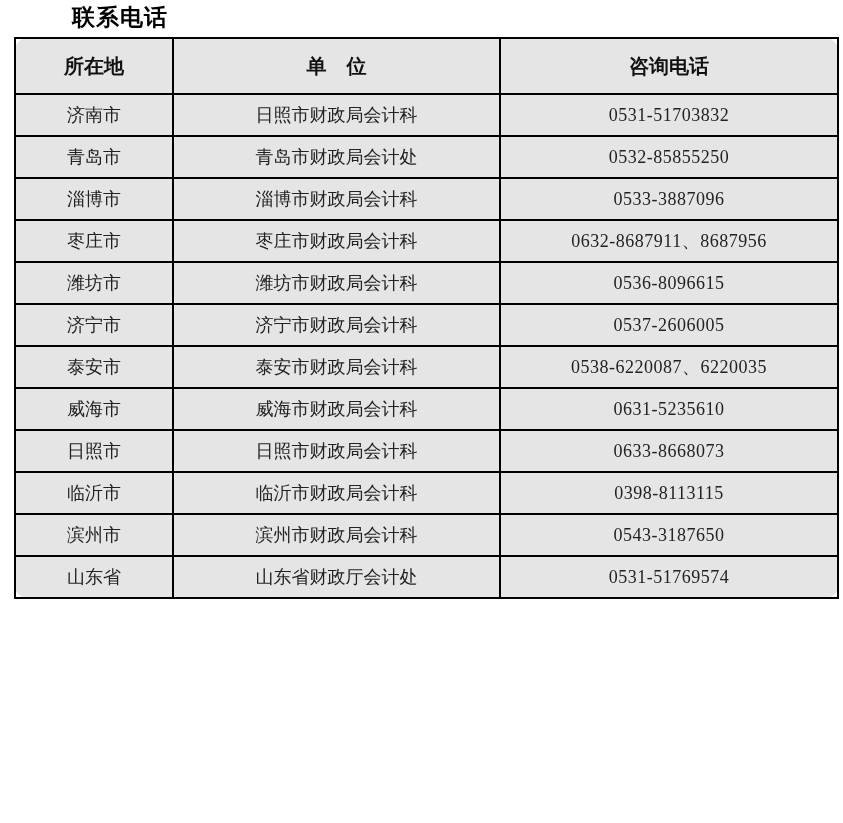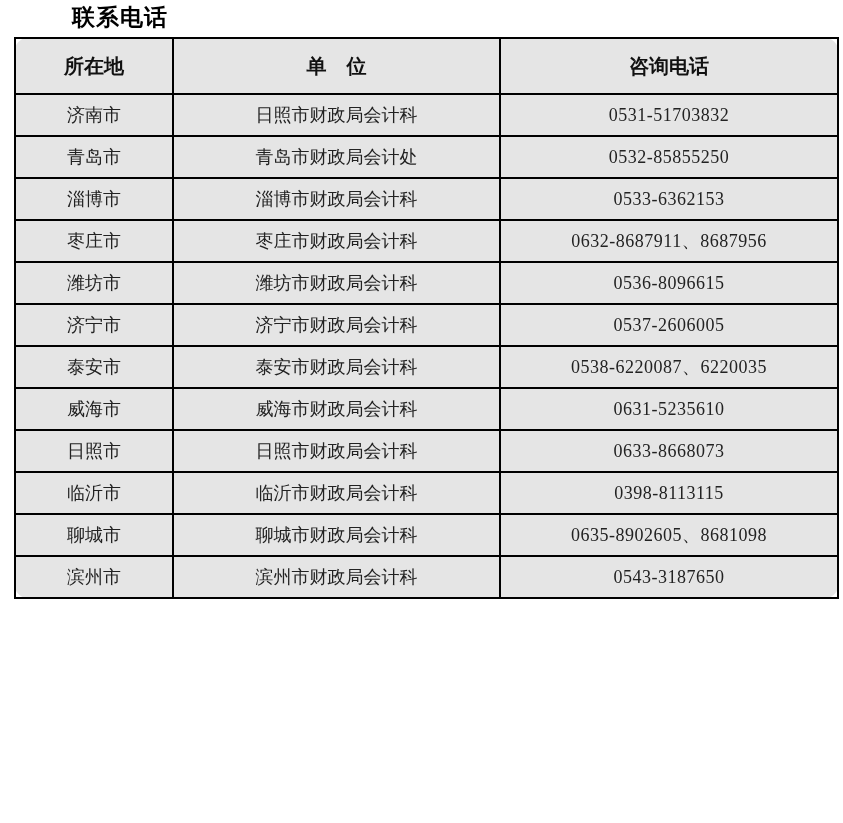--- a/index.html
+++ b/index.html
@@ -90,21 +90,21 @@
         <td class="phone-cell">0531-51703832</td>
       </tr>
       <tr>
         <td class="location-cell">青岛市</td>
         <td class="unit-cell">青岛市财政局会计处</td>
         <td class="phone-cell">0532-85855250</td>
       </tr>
       <tr>
         <td class="location-cell">淄博市</td>
         <td class="unit-cell">淄博市财政局会计科</td>
-        <td class="phone-cell">0533-6362153</td>
+        <td class="phone-cell">0533-3887096</td>
       </tr>
       <tr>
         <td class="location-cell">枣庄市</td>
         <td class="unit-cell">枣庄市财政局会计科</td>
         <td class="phone-cell">0632-8687911、8687956</td>
       </tr>
       <tr>
         <td class="location-cell">潍坊市</td>
         <td class="unit-cell">潍坊市财政局会计科</td>
         <td class="phone-cell">0536-8096615</td>
@@ -128,24 +128,24 @@
         <td class="location-cell">日照市</td>
         <td class="unit-cell">日照市财政局会计科</td>
         <td class="phone-cell">0633-8668073</td>
       </tr>
       <tr>
         <td class="location-cell">临沂市</td>
         <td class="unit-cell">临沂市财政局会计科</td>
         <td class="phone-cell">0398-8113115</td>
       </tr>
       <tr>
-        <td class="location-cell">聊城市</td>
-        <td class="unit-cell">聊城市财政局会计科</td>
-        <td class="phone-cell">0635-8902605、8681098</td>
-      </tr>
-      <tr>
         <td class="location-cell">滨州市</td>
         <td class="unit-cell">滨州市财政局会计科</td>
         <td class="phone-cell">0543-3187650</td>
+      </tr>
+      <tr>
+        <td class="location-cell">山东省</td>
+        <td class="unit-cell">山东省财政厅会计处</td>
+        <td class="phone-cell">0531-51769574</td>
       </tr>
     </tbody>
   </table>
 </div>
 
 </body></html>

